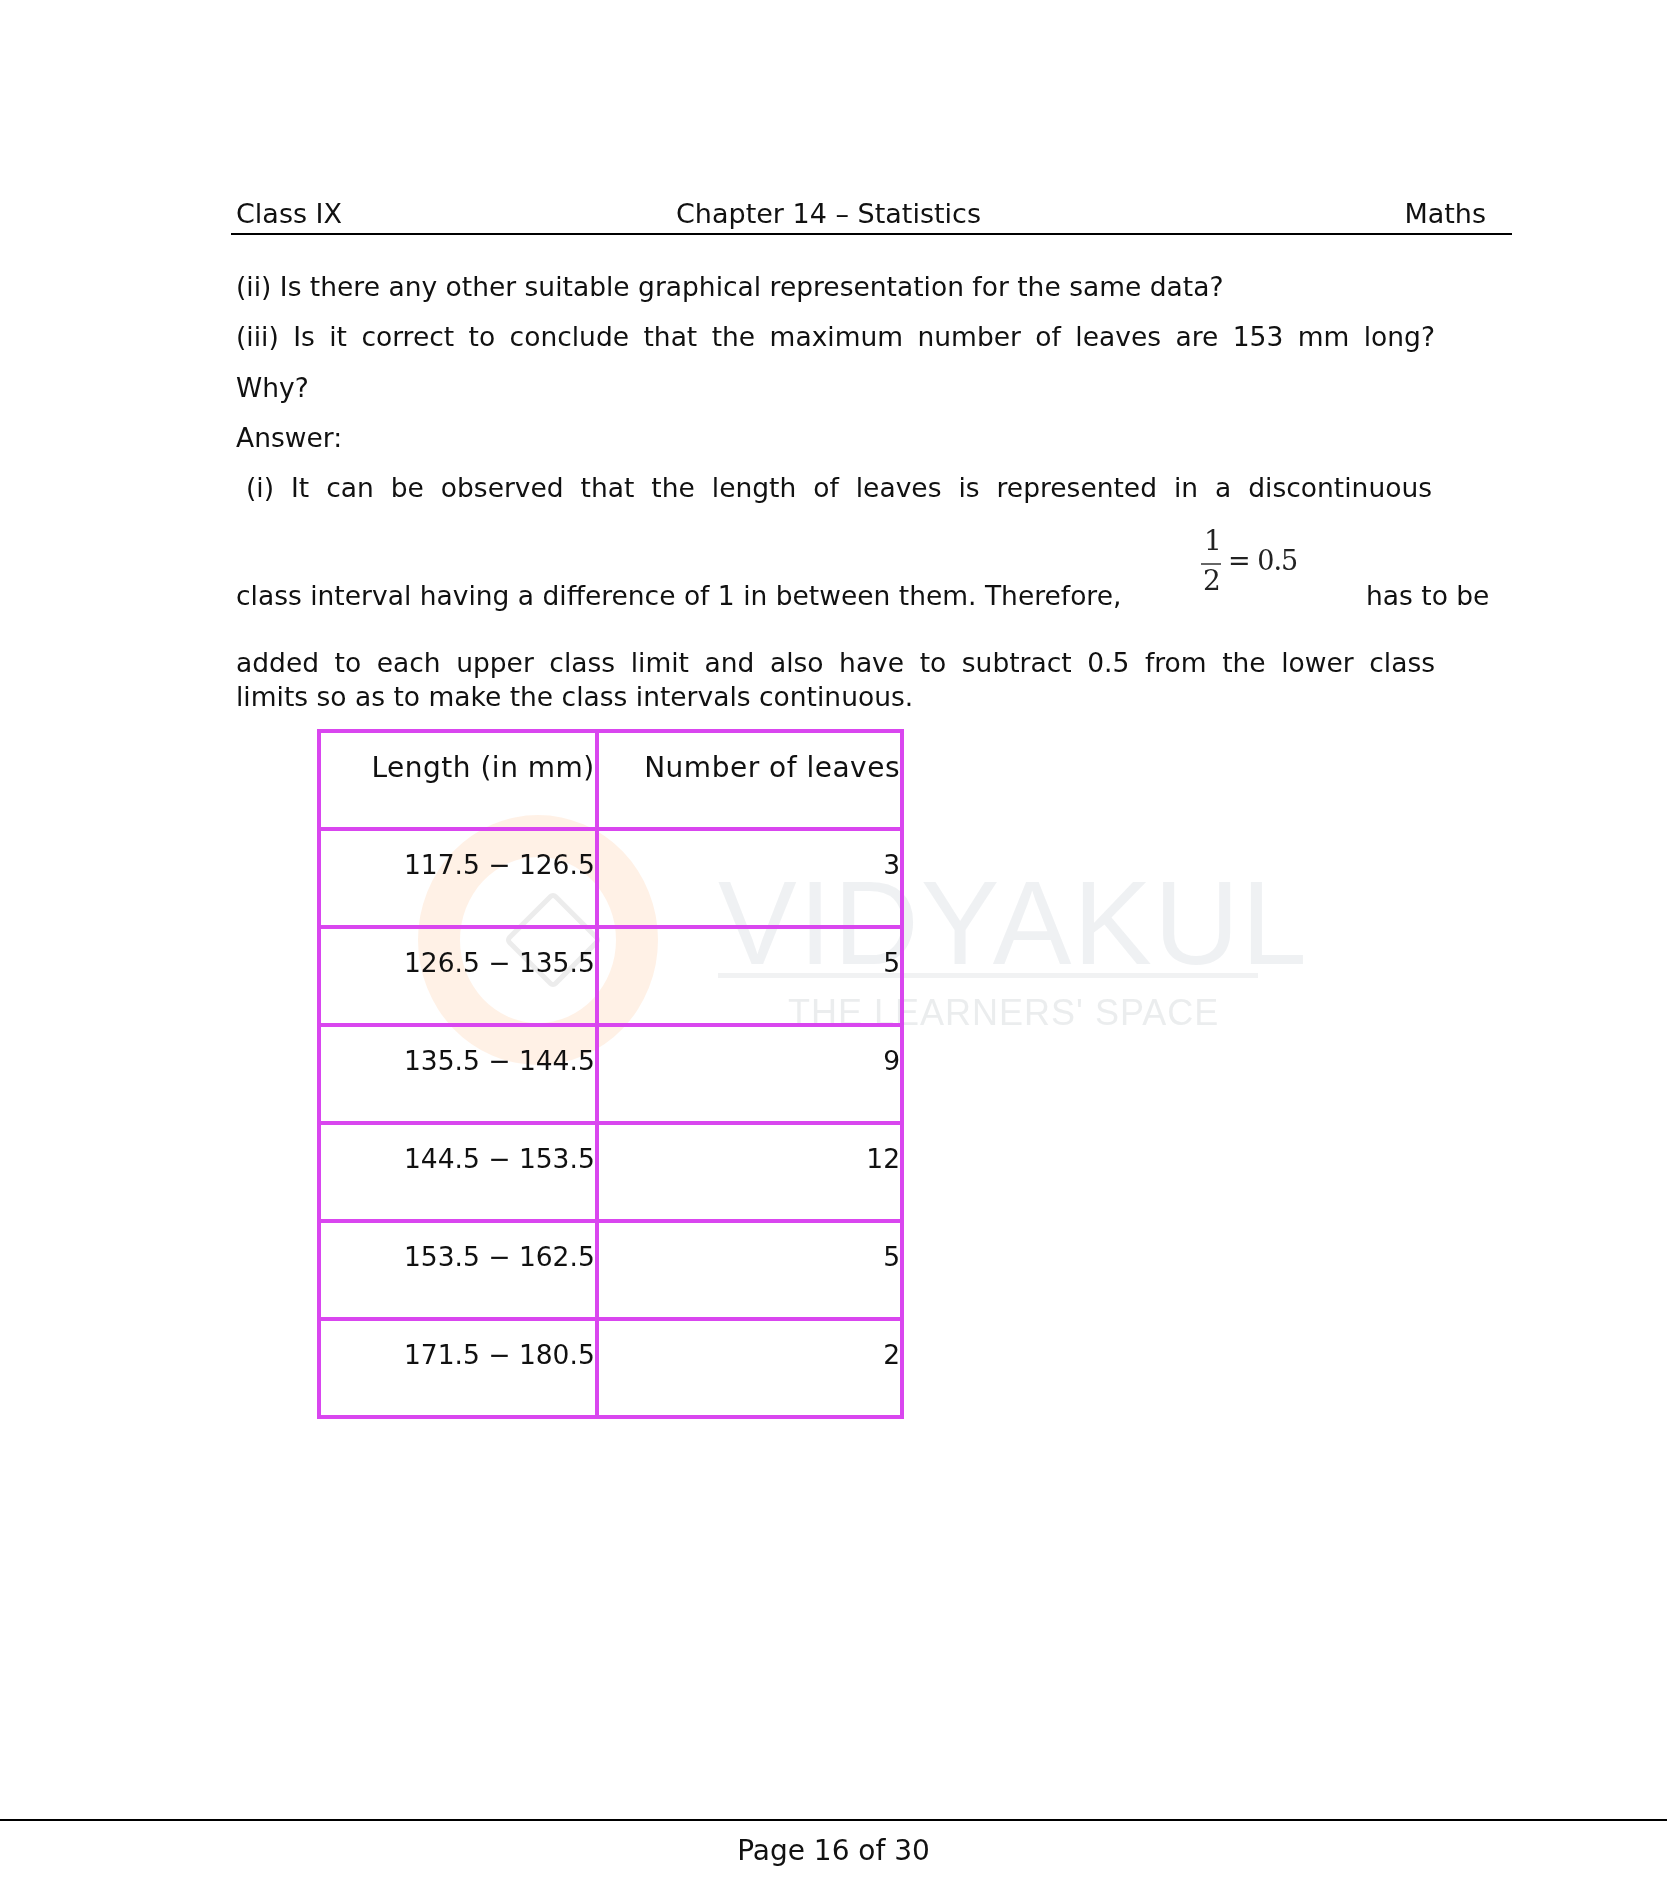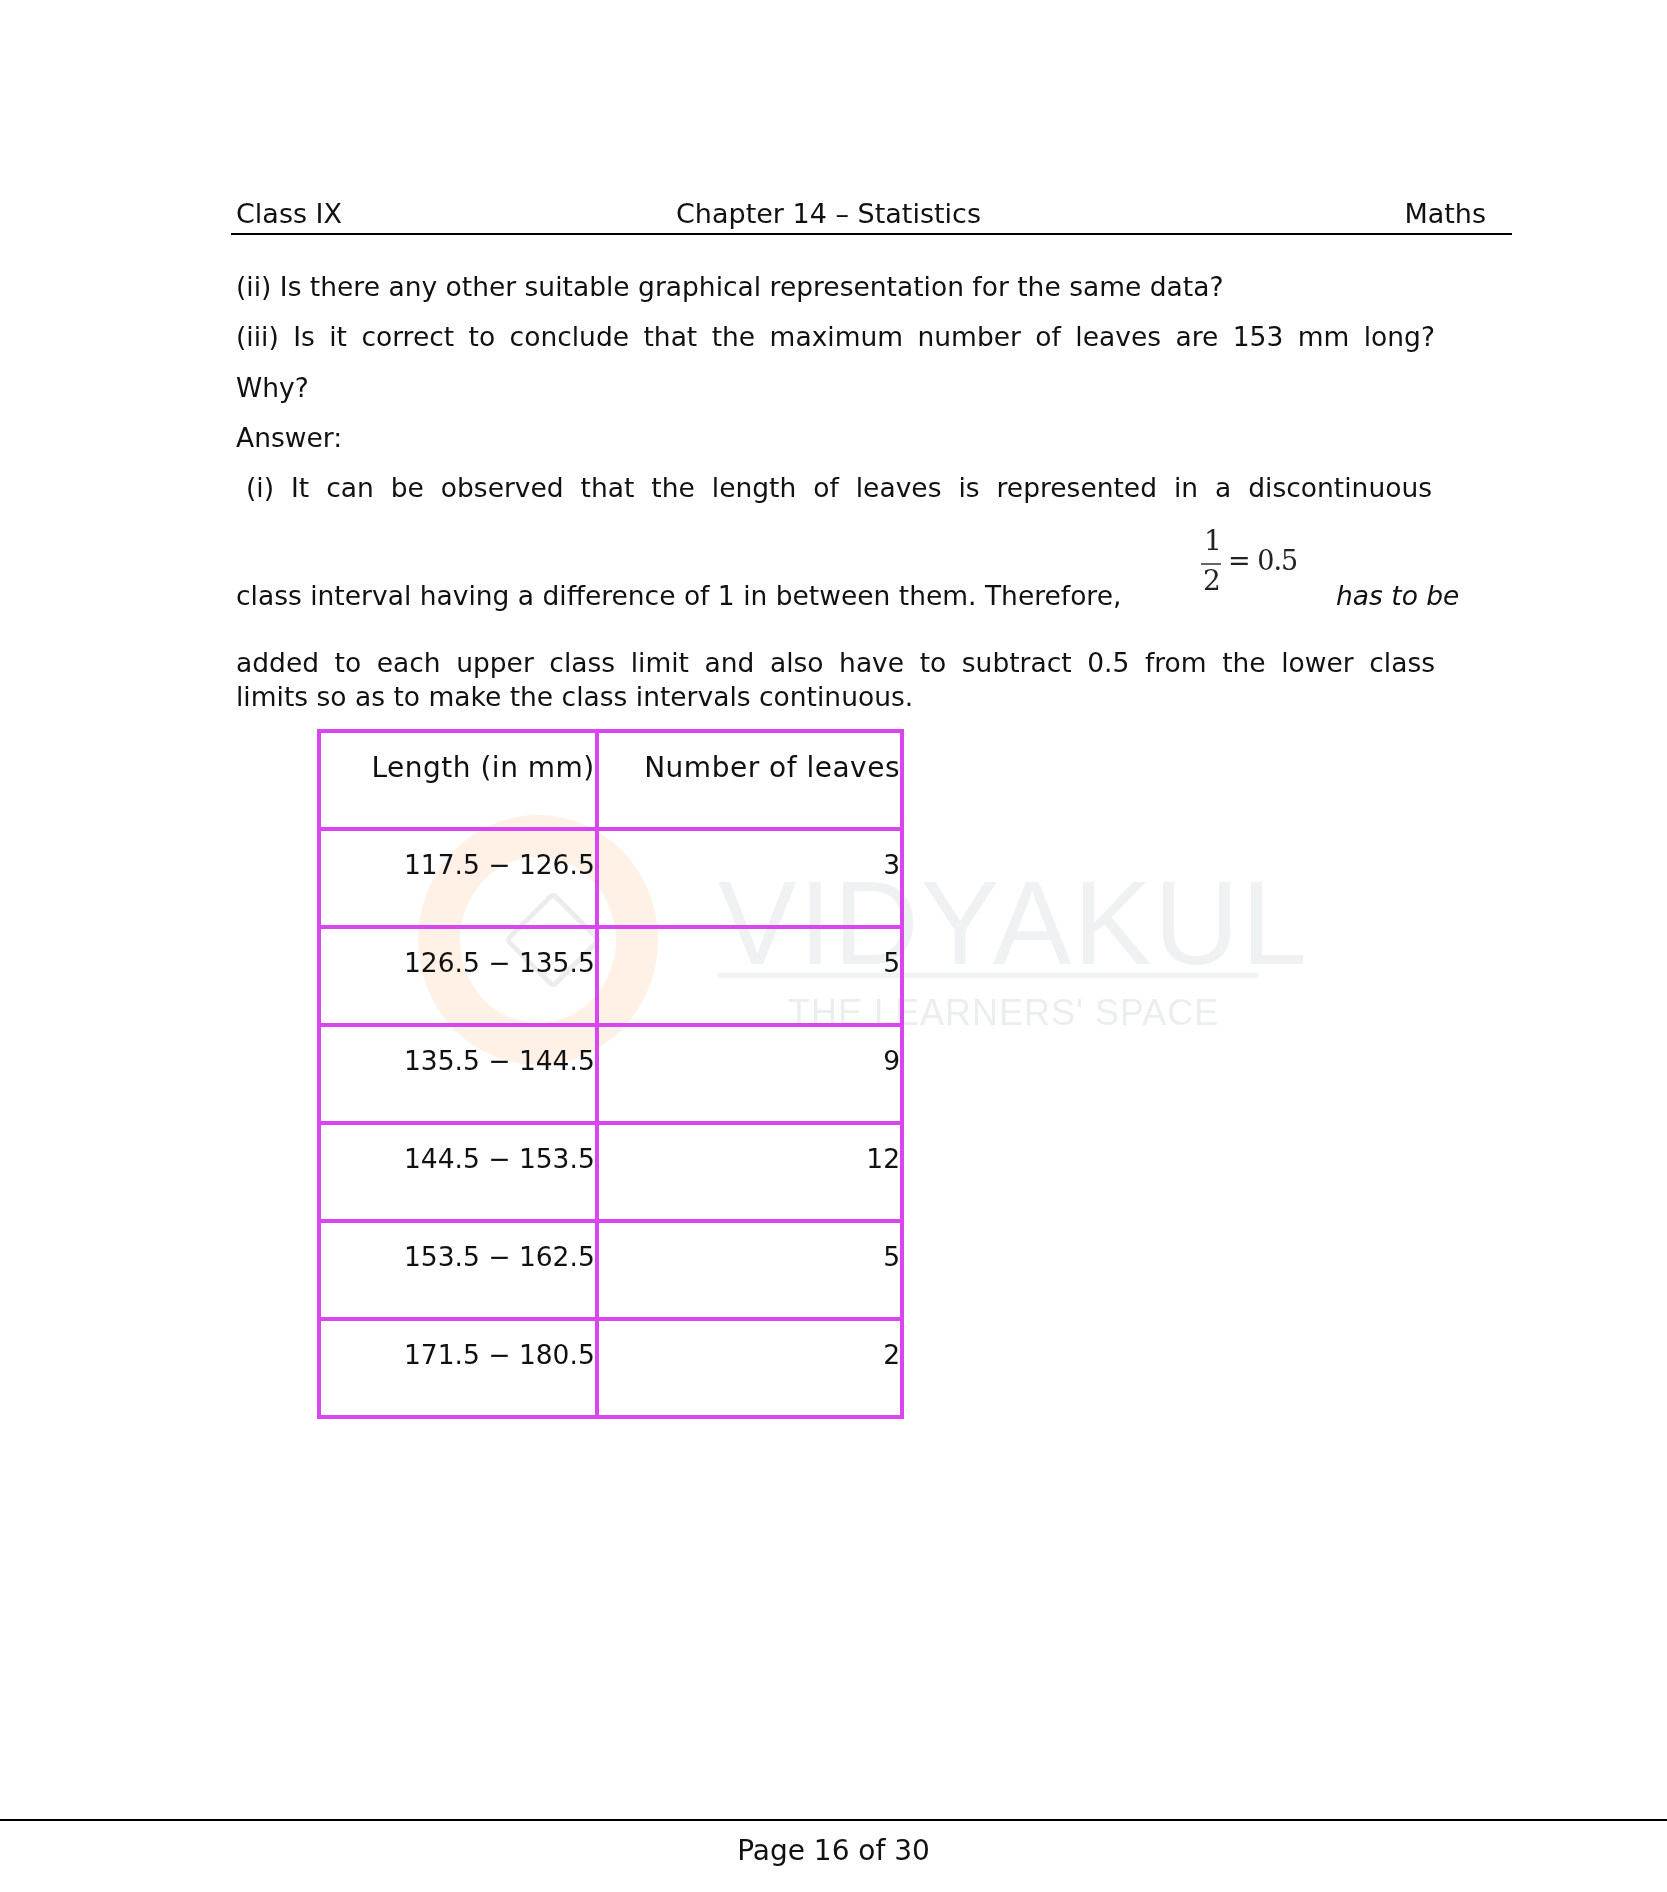--- a/index.html
+++ b/index.html
@@ -80,21 +80,21 @@
 <div class="abs line" style="top:422px;">Answer:</div>
 <div class="abs line justify" style="top:472px; left:246px; width:1186px;">(i) It can be observed that the length of leaves is represented in a discontinuous</div>
 
 <div class="abs line" style="top:580px;">class interval having a difference of 1 in between them. Therefore,</div>
 <div class="frac">
   <span class="num">1</span>
   <span class="bar"></span>
   <span class="den">2</span>
   <span class="eq">= 0.5</span>
 </div>
-<div class="abs line" style="top:580px; left:1336px; width:auto;font-style:italic;">has to be</div>
+<div class="abs line" style="top:580px; left:1366px; width:auto;">has to be</div>
 
 <div class="abs line justify" style="top:606px;margin-top:41px;">added to each upper class limit and also have to subtract 0.5 from the lower class</div>
 <div class="abs line" style="top:681px;">limits so as to make the class intervals continuous.</div>
 
 <table class="data">
   <thead>
     <tr>
       <th class="c1">Length (in mm)</th>
       <th class="c2">Number of leaves</th>
     </tr>

